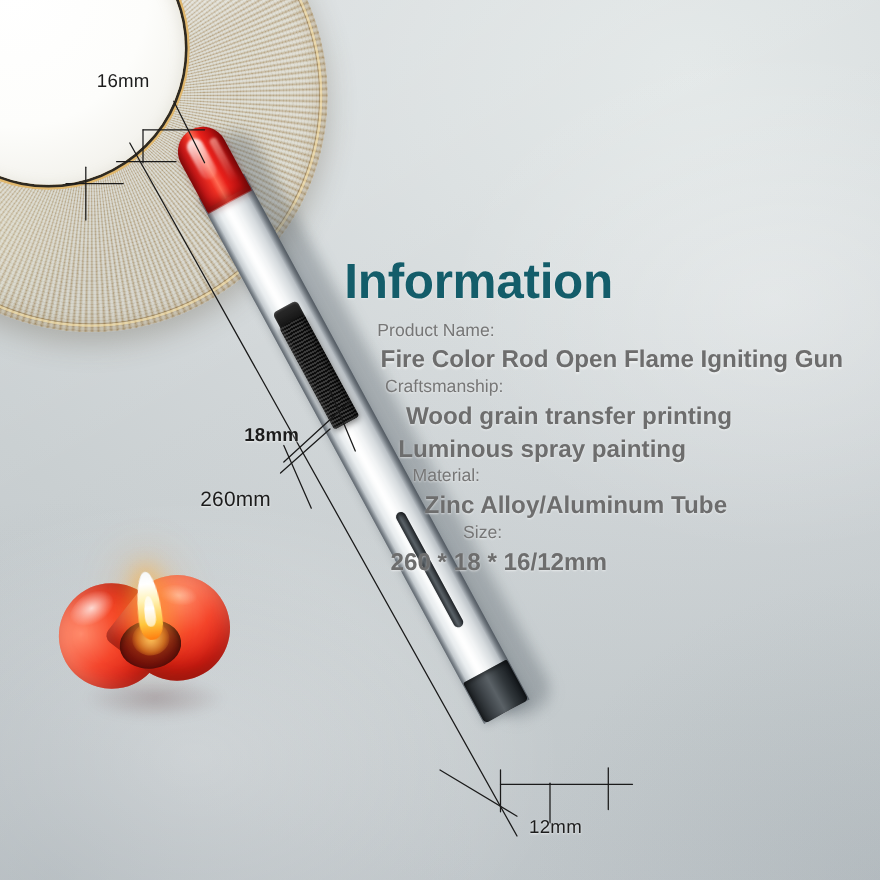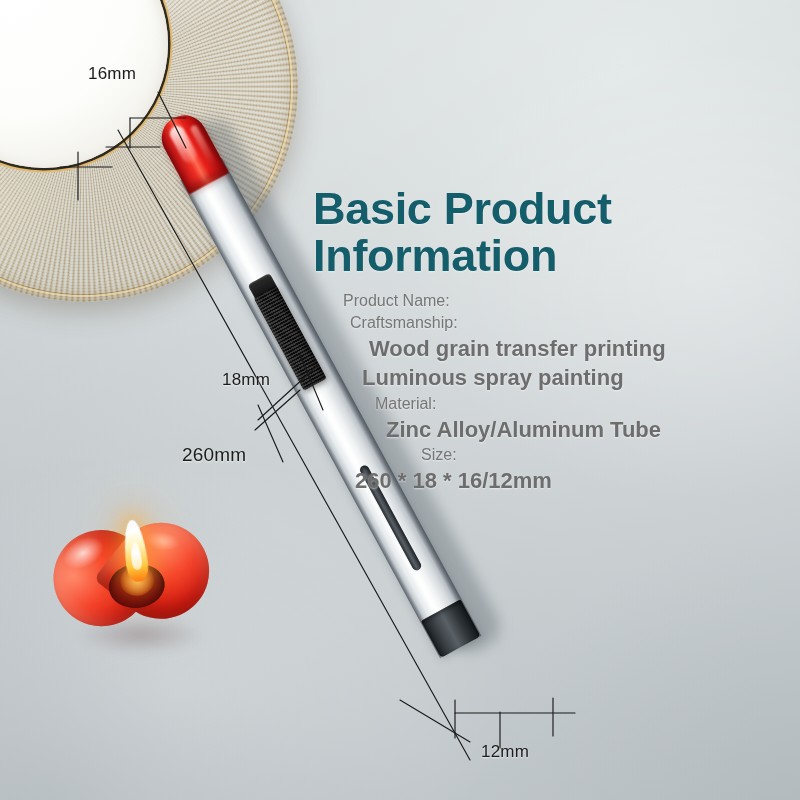--- a/index.html
+++ b/index.html
@@ -260,21 +260,21 @@
   .dim-label {
     position: absolute;
     color: #1c1c1c;
     font-size: 17px;
     font-weight: 400;
     letter-spacing: .2px;
     white-space: nowrap;
     text-shadow: 0 1px 2px rgba(255,255,255,.75);
   }
   #dim-16 { left: 88px;  top: 64px;  }
-  #dim-18 { left: 222px; top: 370px; }
+  #dim-18 { left: 222px; top: 386px; font-weight: bold; }
   #dim-260{ left: 182px; top: 444px; font-size: 19px; }
   #dim-12 { left: 481px; top: 742px; }
 
   
   .panel {
     position: absolute;
     left: 313px; top: 186px;
     width: 482px;
   }
   .title {
@@ -385,26 +385,27 @@
     </g>
   </svg>
 
   <div class="dim-label" id="dim-16">16mm</div>
   <div class="dim-label" id="dim-18">18mm</div>
   <div class="dim-label" id="dim-260">260mm</div>
   <div class="dim-label" id="dim-12">12mm</div>
 
   <div class="panel">
     <h1 class="title">
-      <span>Basic Product</span><br>
+      <br>
       <span>Information</span>
     </h1>
 
     <div class="specs">
       <div class="spec-label i-0">Product Name:</div>
+      <div class="spec-value i-1">Fire Color Rod Open Flame Igniting Gun</div>
 
       <div class="spec-label i-2">Craftsmanship:</div>
       <div class="spec-value i-4">Wood grain transfer printing</div>
       <div class="spec-value i-3">Luminous spray painting</div>
 
       <div class="spec-label i-5">Material:</div>
       <div class="spec-value i-6">Zinc Alloy/Aluminum Tube</div>
 
       <div class="spec-label i-7">Size:</div>
       <div class="spec-value i-8">260 * 18 * 16/12mm</div>

